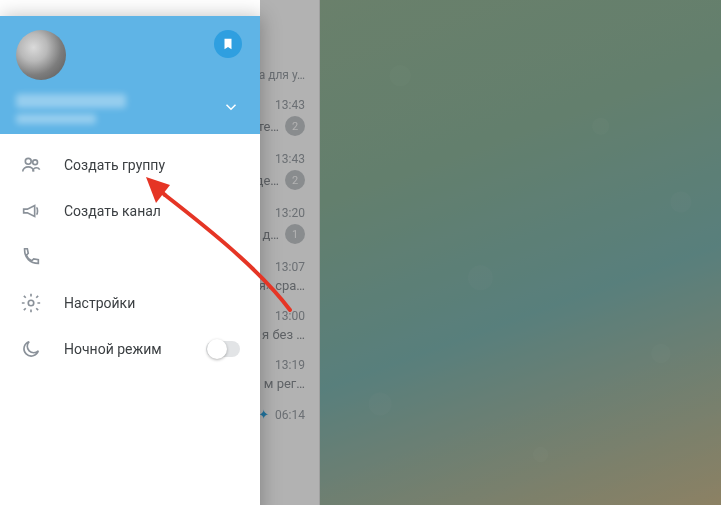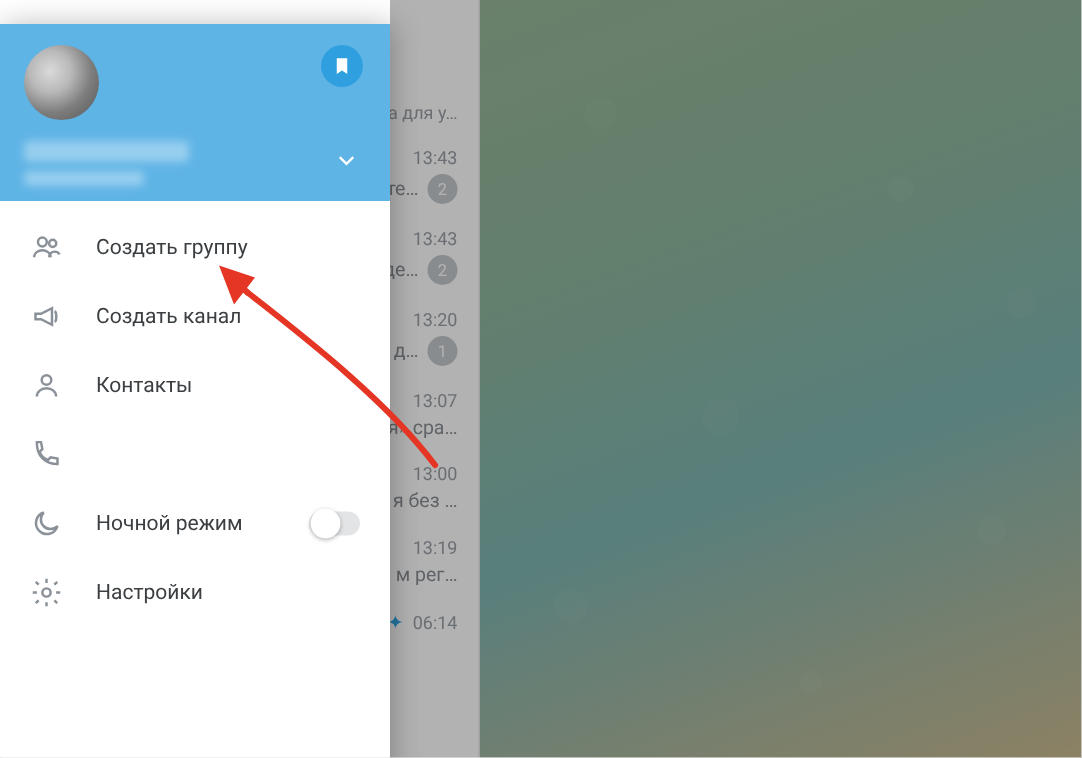--- a/index.html
+++ b/index.html
@@ -159,50 +159,41 @@
             <svg viewBox="0 0 24 24">
               <path d="M4 10v4h4l8 4V6l-8 4H4z"></path>
               <path d="M18 8c1.5 1 1.5 7 0 8"></path>
             </svg>
           </span>
         <span class="mi-label">Создать канал</span>
       </div>
       <div class="menu-item">
         <span class="mi-icon">
             <svg viewBox="0 0 24 24">
-              <circle cx="12" cy="8" r="3.5"></circle>
-              <path d="M5 20c0-3.5 3-6 7-6s7 2.5 7 6"></path>
-            </svg>
-          </span>
-        <span class="mi-label">Контакты</span>
-      </div>
-      <div class="menu-item">
-        <span class="mi-icon">
-            <svg viewBox="0 0 24 24">
               <path d="M5 4c0 9 6 15 15 15l0-4-5-1-2 2c-3-1-5-3-6-6l2-2-1-5H5z"></path>
             </svg>
           </span>
+      </div>
+      <div class="menu-item">
+        <span class="mi-icon">
+            <svg viewBox="0 0 24 24">
+              <circle cx="12" cy="12" r="3"></circle>
+              <path d="M12 2v3M12 19v3M4.2 4.2l2.1 2.1M17.7 17.7l2.1 2.1M2 12h3M19 12h3M4.2 19.8l2.1-2.1M17.7 6.3l2.1-2.1"></path>
+            </svg>
+          </span>
+        <span class="mi-label">Настройки</span>
       </div>
       <div class="menu-item">
         <span class="mi-icon">
             <svg viewBox="0 0 24 24">
               <path d="M20 14A8 8 0 1 1 10 4a6 6 0 0 0 10 10z"></path>
             </svg>
           </span>
         <span class="mi-label">Ночной режим</span>
         <span class="toggle"></span>
-      </div>
-      <div class="menu-item">
-        <span class="mi-icon">
-            <svg viewBox="0 0 24 24">
-              <circle cx="12" cy="12" r="3"></circle>
-              <path d="M12 2v3M12 19v3M4.2 4.2l2.1 2.1M17.7 17.7l2.1 2.1M2 12h3M19 12h3M4.2 19.8l2.1-2.1M17.7 6.3l2.1-2.1"></path>
-            </svg>
-          </span>
-        <span class="mi-label">Настройки</span>
       </div>
     </div>
   </div>
 
   <svg class="annot" style="left:140px; top:175px; width:160px; height:140px;" viewBox="0 0 160 140">
     <path d="M150 135 C 120 95, 70 55, 25 20" stroke="#e53525" stroke-width="4" fill="none" stroke-linecap="round"></path>
     <path d="M25 20 L12 8" stroke="#e53525" stroke-width="4" fill="none" stroke-linecap="round"></path>
     <polygon points="6,2 30,10 16,28" fill="#e53525"></polygon>
   </svg>
 

